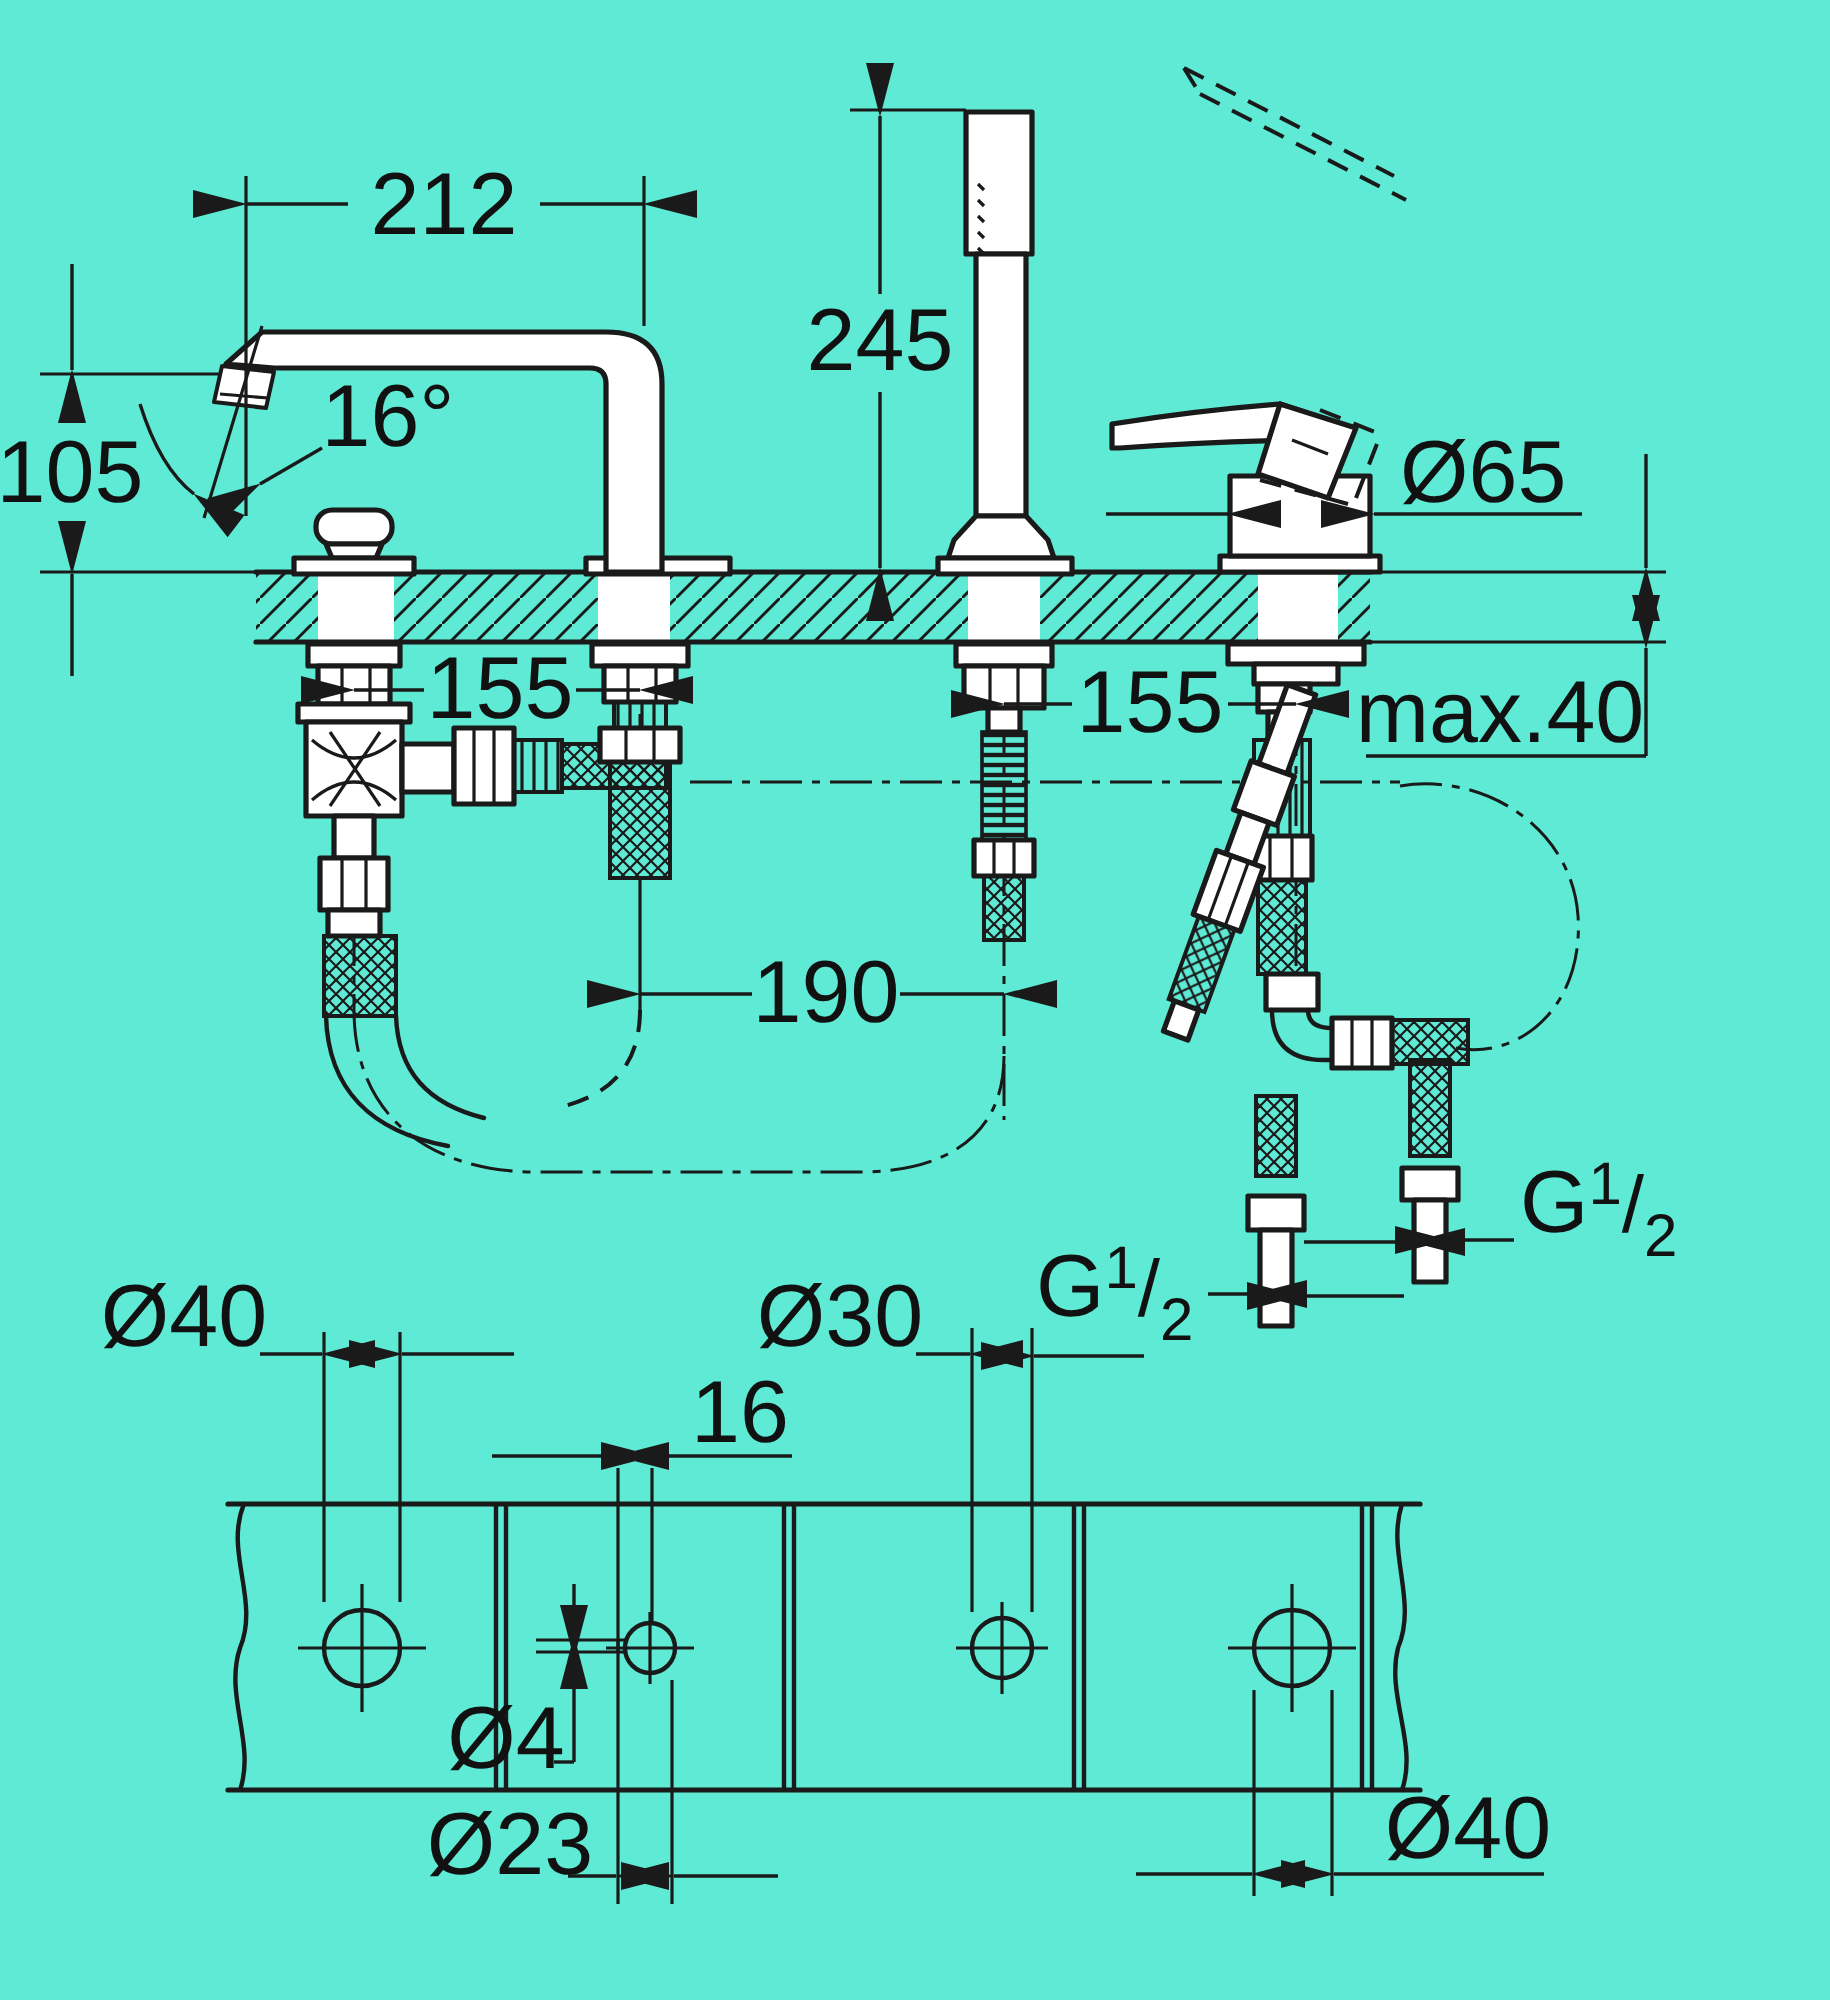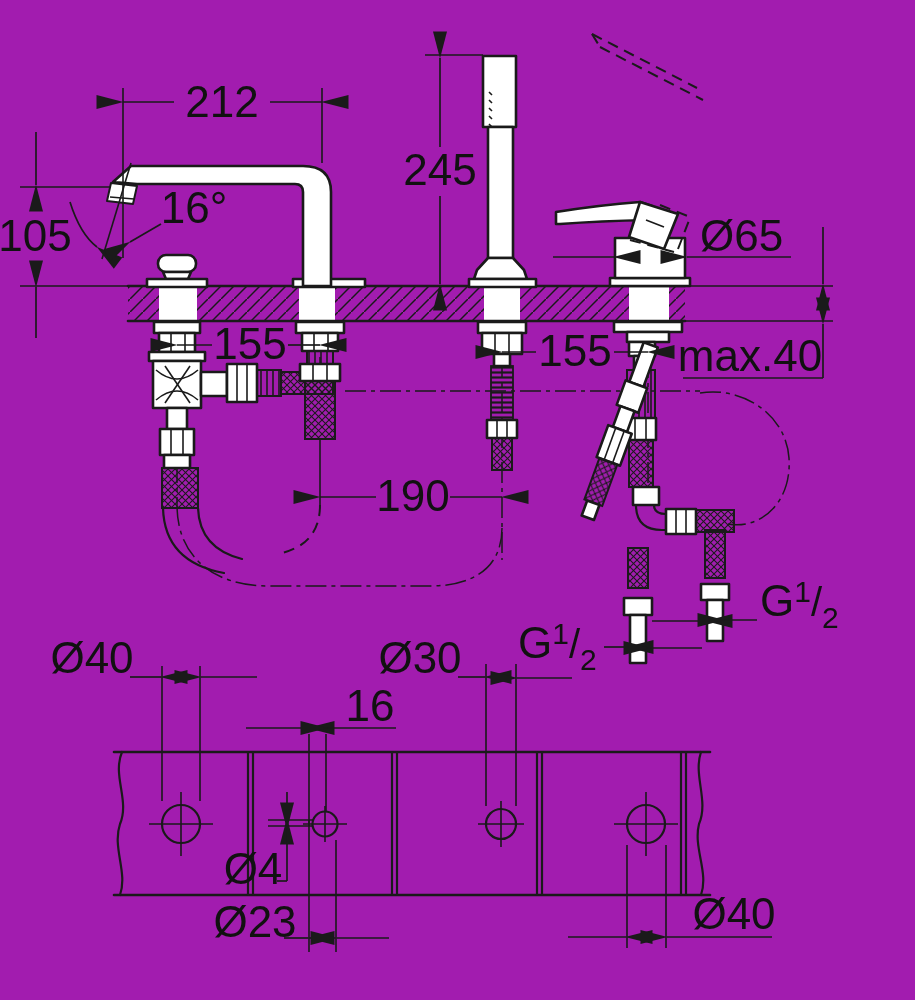--- a/index.html
+++ b/index.html
@@ -1,16 +1,16 @@
 <!DOCTYPE html>
 <html><head>
 <meta charset="utf-8">
 <style>
   html,body{margin:0;padding:0;background:#ffffff;}
-  .stage{position:relative;width:915px;height:1000px;background:#a21caf;overflow:hidden;}
+  .stage{position:relative;width:915px;height:1000px;background:#5eead4;overflow:hidden;}
   svg{display:block;}
   .ol  {fill:#ffffff;stroke:#1a1a1a;stroke-width:2.6;stroke-linejoin:round;}
   .ol2 {fill:#ffffff;stroke:#1a1a1a;stroke-width:2;stroke-linejoin:round;}
   .ln  {stroke:#1a1a1a;stroke-width:2.6;fill:none;stroke-linecap:round;}
   .ln2 {stroke:#1a1a1a;stroke-width:2.2;fill:none;stroke-linecap:round;}
   .thin{stroke:#1a1a1a;stroke-width:1.6;fill:none;}
   .dim {stroke:#1a1a1a;stroke-width:1.7;fill:none;}
   .cl  {stroke:#1a1a1a;stroke-width:1.5;fill:none;stroke-dasharray:21 5 4 5;}
   .dash{stroke:#1a1a1a;stroke-width:2;fill:none;stroke-dasharray:11 7;}
   .braid{fill:url(#braid);stroke:#1a1a1a;stroke-width:2;}

